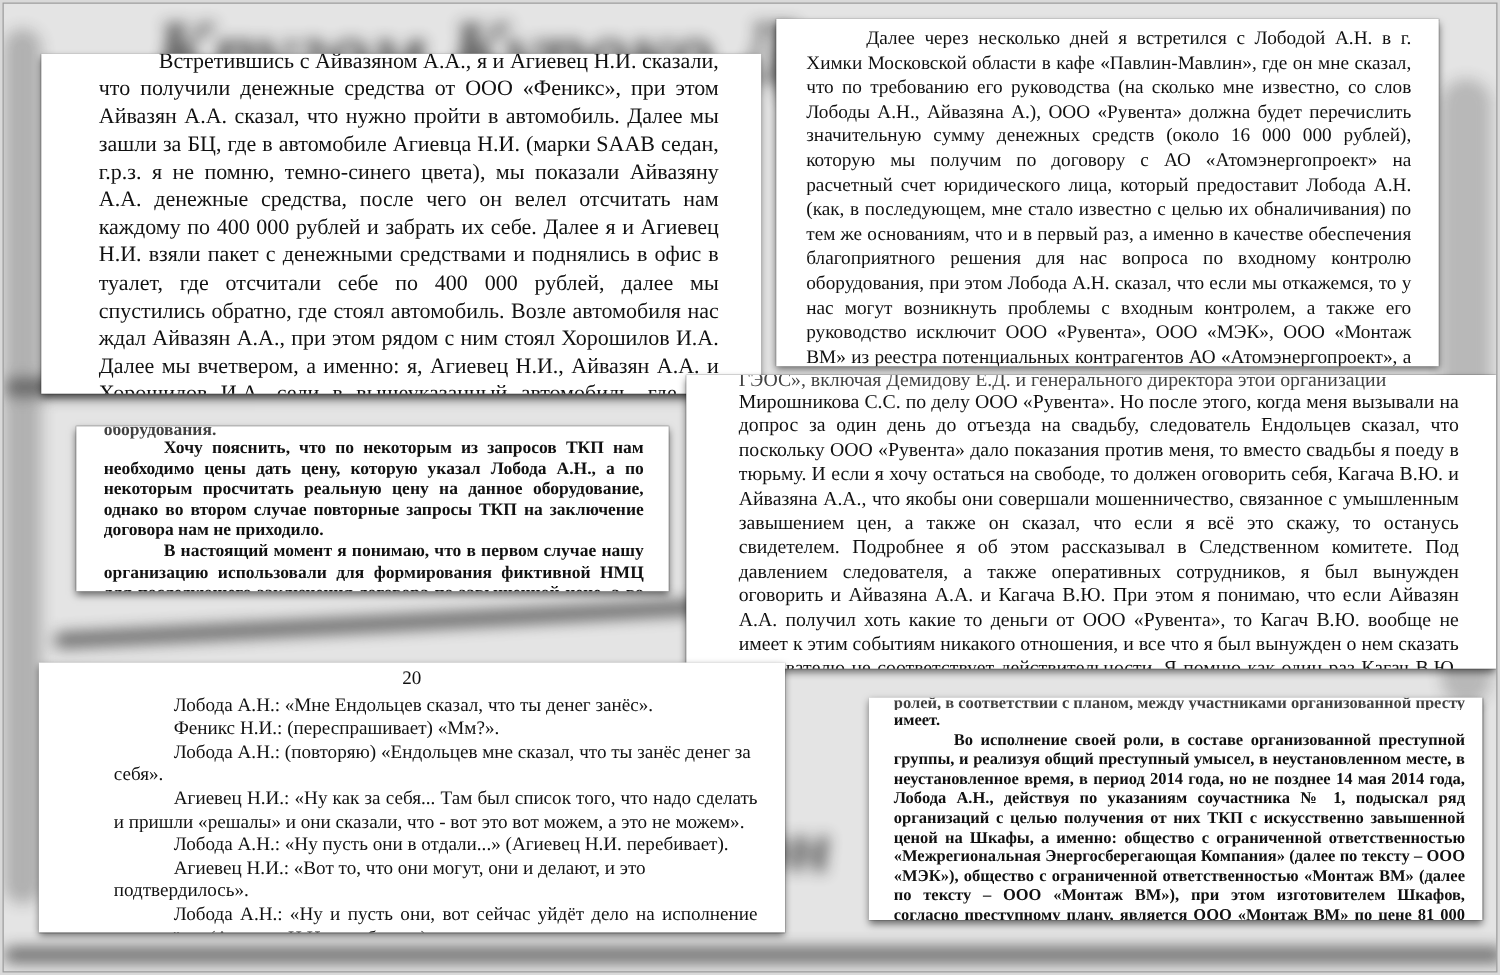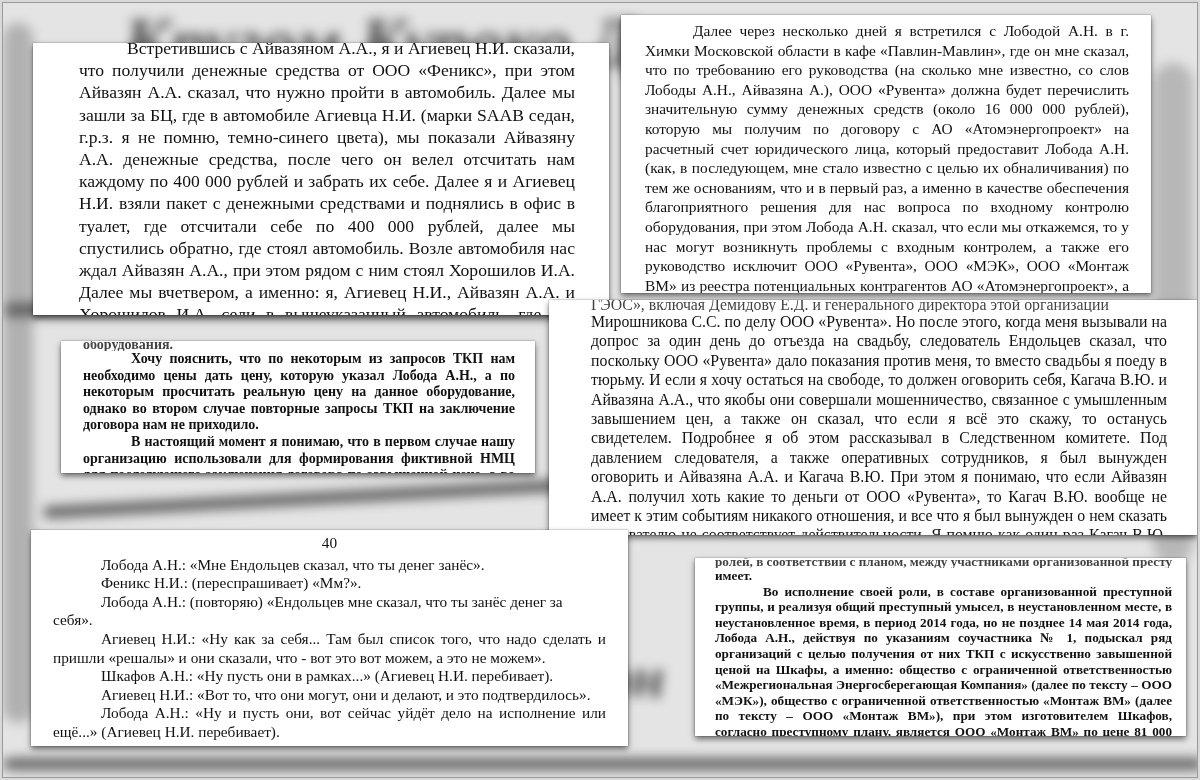--- a/index.html
+++ b/index.html
@@ -27,21 +27,21 @@
   .clip-top { color: #222; white-space: nowrap; overflow: hidden; height: 10px; line-height: 8px; opacity: .85; }
 
   #p1 { left: 30px; top: 40px; width: 576px; height: 272px; padding: 0 34px 0 46px; font-size: 17.6px; line-height: 22.2px; }
   #p2 { left: 618px; top: 12px; width: 530px; height: 278px; padding: 6px 22px 0 24px; font-size: 15.4px; line-height: 19.6px; }
   #p3 { left: 58px; top: 338px; width: 474px; height: 132px; padding: 0 20px 0 22px; font-size: 14px; line-height: 16.6px; font-weight: bold; }
   #p4 { left: 546px; top: 297px; width: 648px; height: 235px; padding: 0 30px 0 42px; font-size: 15.8px; line-height: 19.4px; }
   #p5 { left: 28px; top: 527px; width: 597px; height: 216px; padding: 0 22px 0 22px; font-size: 15.3px; line-height: 18.6px; }
   #p6 { left: 692px; top: 555px; width: 491px; height: 178px; padding: 0 14px 0 20px; font-size: 13.2px; line-height: 15.6px; font-weight: bold; font-family: "Liberation Serif", serif; }
 
   .pagenum { text-align: center; margin: 4px 0 3px 0; }
-  .dialogue p { text-align: left; }
+  .dialogue p { text-align: left; margin-left: 38px; }
 </style>
 </head>
 <body>
 
 <div class="frame">
   <div class="bg-blur">
     <div class="bg-word" style="left:120px;top:0px;">Кругом Куроко Д.</div>
     <div class="bg-stroke" style="left:0;top:300px;width:600px;height:14px;"></div>
     <div class="bg-stroke" style="left:40px;top:490px;width:520px;height:12px;transform:rotate(-3deg);"></div>
     <div class="bg-word" style="left:560px;top:470px;font-size:56px;">Сы Эмм</div>
@@ -66,26 +66,26 @@
   </div>
 
   <div class="panel" id="p3">
     <div class="clip-top">оборудования.</div>
     <p class="indent">Хочу пояснить, что по некоторым из запросов ТКП нам необходимо цены дать цену, которую указал Лобода А.Н., а по некоторым просчитать реальную цену на данное оборудование, однако во втором случае повторные запросы ТКП на заключение договора нам не приходило.</p>
     <p class="indent">В настоящий момент я понимаю, что в первом случае нашу организацию использовали для формирования фиктивной НМЦ для последующего заключения договора по завышенной цене, а во втором случае нас использовали для выяснения реальной цены оборудования.</p>
 
   </div>
 
   <div class="panel dialogue" id="p5">
-    <div class="pagenum">40</div>
+    <div class="pagenum">20</div>
     <p class="indent">Лобода А.Н.: «Мне Ендольцев сказал, что ты денег занёс».</p>
     <p class="indent">Феникс Н.И.: (переспрашивает) «Мм?».</p>
     <p class="indent">Лобода А.Н.: (повторяю) «Ендольцев мне сказал, что ты занёс денег за себя».</p>
     <p class="indent" style="text-align:justify;">Агиевец Н.И.: «Ну как за себя... Там был список того, что надо сделать и пришли «решалы» и они сказали, что - вот это вот можем, а это не можем».</p>
-    <p class="indent">Шкафов А.Н.: «Ну пусть они в рамках...» (Агиевец Н.И. перебивает).</p>
+    <p class="indent">Лобода А.Н.: «Ну пусть они в отдали...» (Агиевец Н.И. перебивает).</p>
     <p class="indent">Агиевец Н.И.: «Вот то, что они могут, они и делают, и это подтвердилось».</p>
     <p class="indent" style="text-align:justify;">Лобода А.Н.: «Ну и пусть они, вот сейчас уйдёт дело на исполнение или ещё...» (Агиевец Н.И. перебивает).</p>
     <p class="indent" style="text-align:justify;">Агиевец Н.И.: «Тут другое начнётся, тут Следственный комитет, где мы вообще не понимаем что это такое».</p>
   </div>
 
   <div class="panel" id="p6">
     <div class="clip-top">ролей, в соответствии с планом, между участниками организованной преступной</div>
     <p>имеет.</p>
     <p class="indent">Во исполнение своей роли, в составе организованной преступной группы, и реализуя общий преступный умысел, в неустановленном месте, в неустановленное время, в период 2014 года, но не позднее 14 мая 2014 года, Лобода А.Н., действуя по указаниям соучастника № 1, подыскал ряд организаций с целью получения от них ТКП с искусственно завышенной ценой на Шкафы, а именно: общество с ограниченной ответственностью «Межрегиональная Энергосберегающая Компания» (далее по тексту – ООО «МЭК»), общество с ограниченной ответственностью «Монтаж ВМ» (далее по тексту – ООО «Монтаж ВМ»), при этом изготовителем Шкафов, согласно преступному плану, является ООО «Монтаж ВМ» по цене 81 000 рублей за 1 штуку, общей стоимостью 243 000 рублей за 3 штуки.</p>
 

